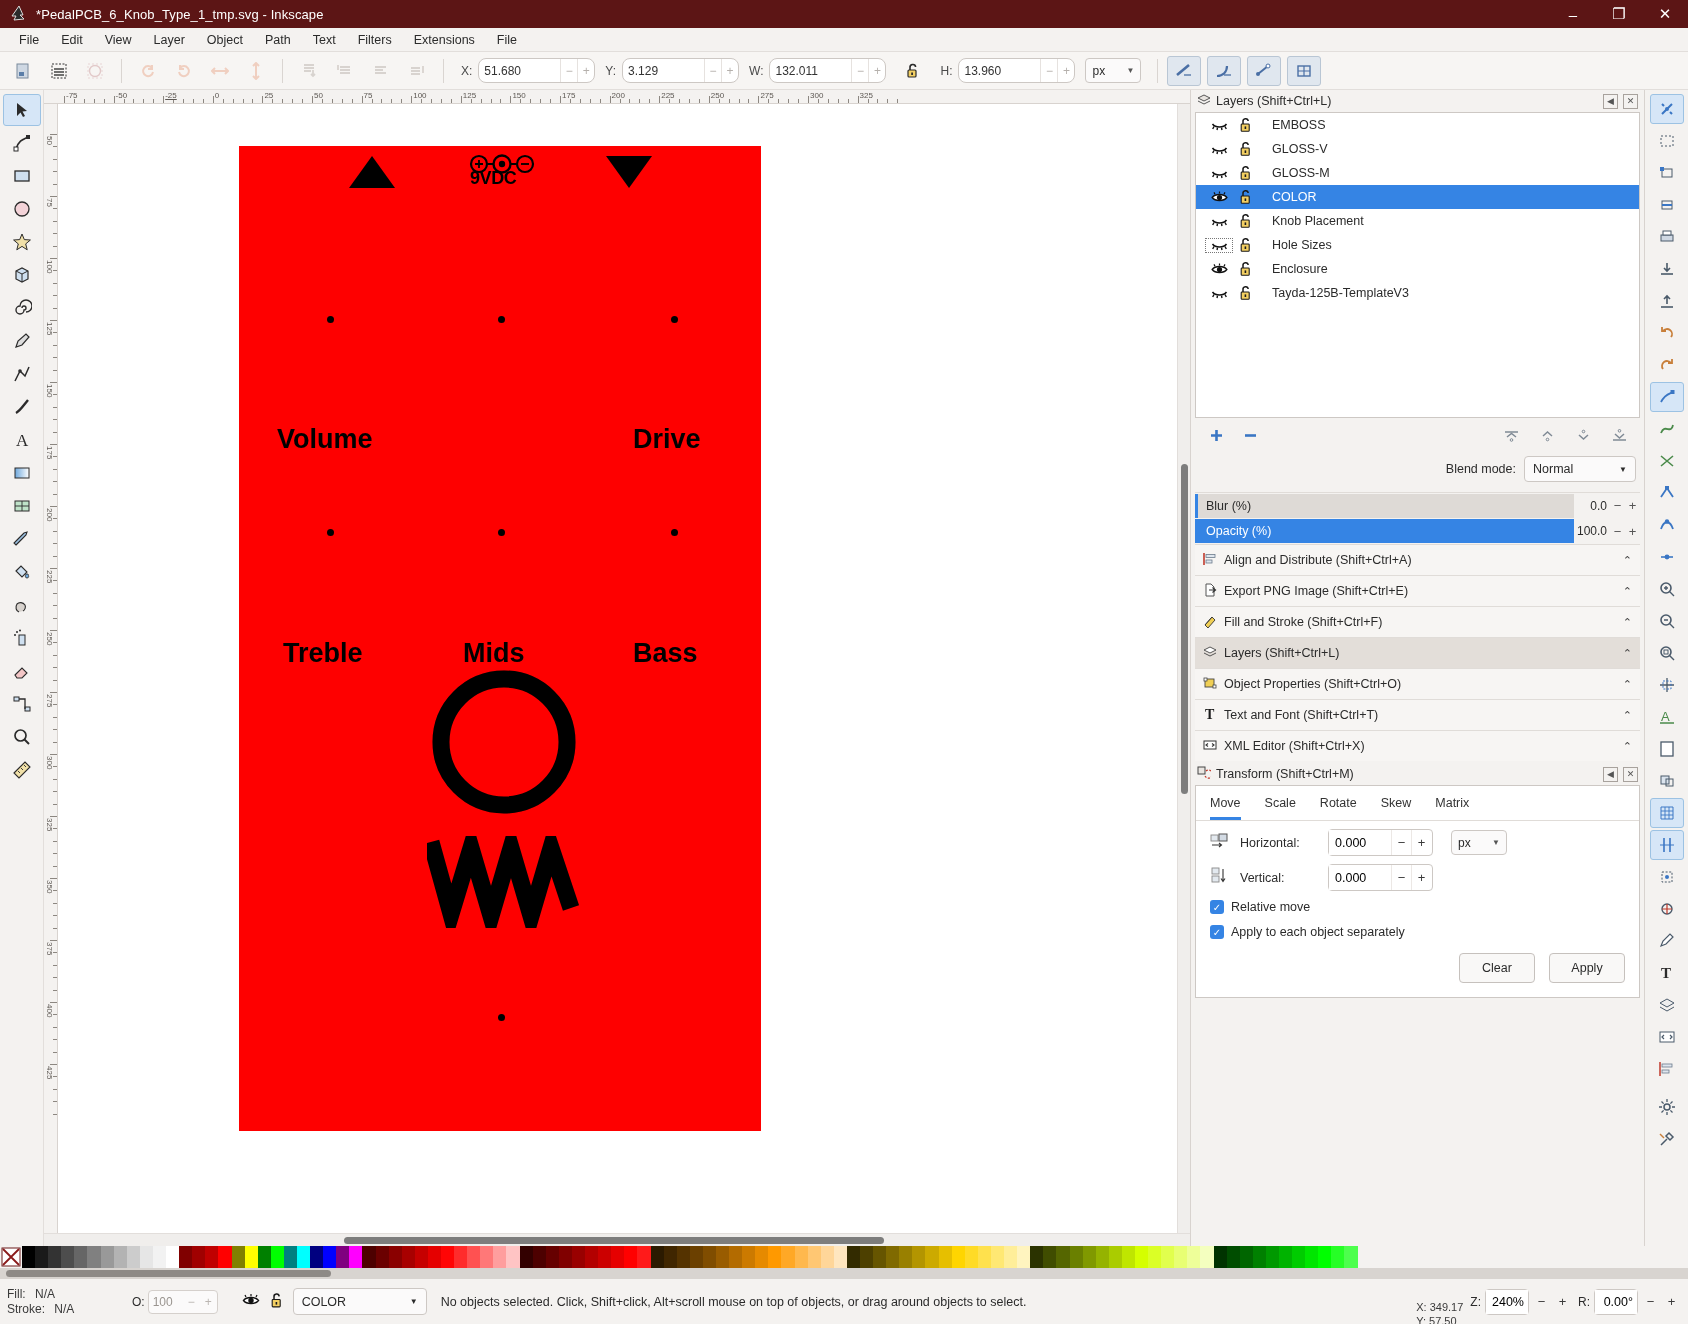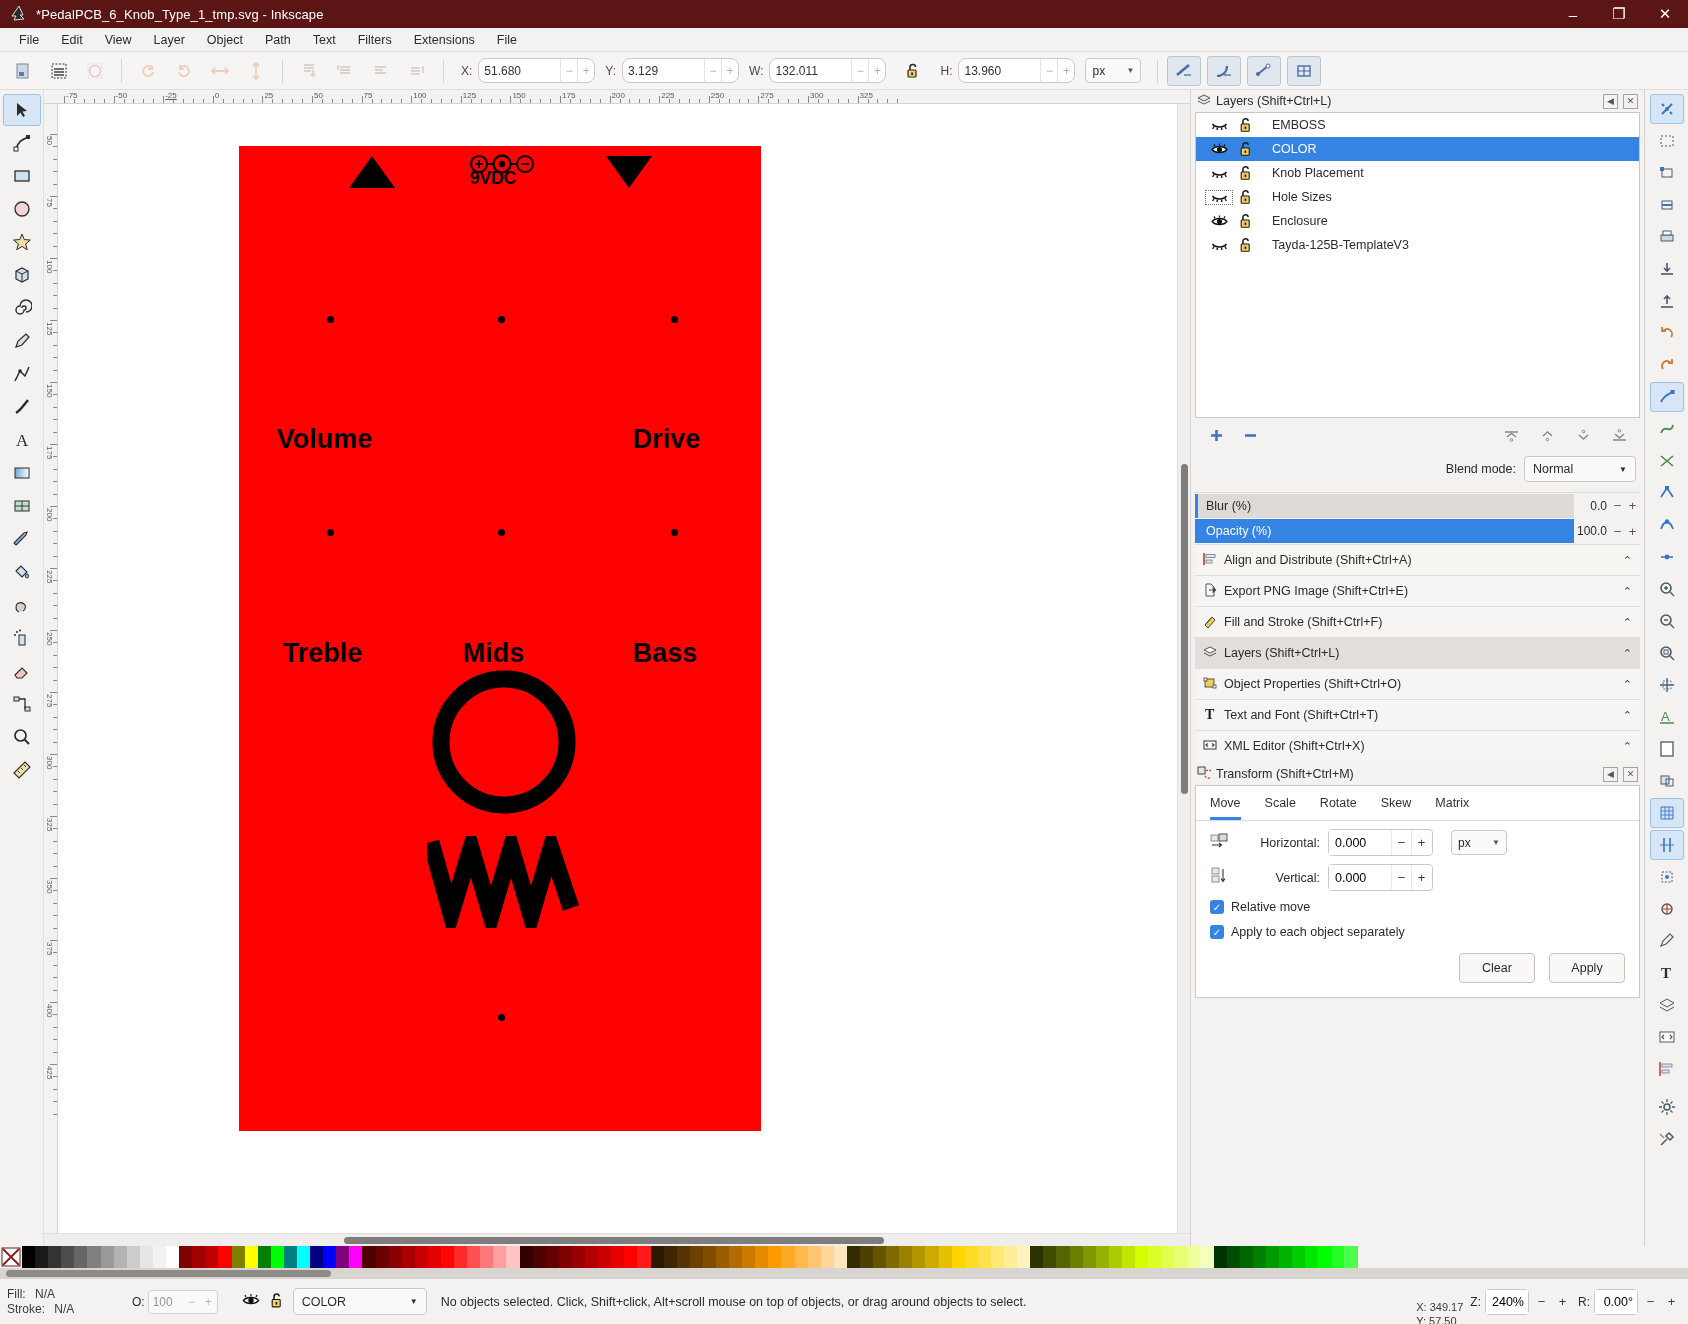--- a/index.html
+++ b/index.html
@@ -158,21 +158,21 @@
   }
   .dockitem.active { background:#e3ded9; }
   .dockitem .chev { margin-left:auto; font-size:11px; color:#444; }
 
   
   #transformpanel { margin:0 4px; background:#fff; border:1px solid #cdc8c4; padding:0; }
   .tftabs { display:flex; padding:10px 14px 0 14px; gap:24px; border-bottom:1px solid #e0dcd8; }
   .tftab { padding-bottom:7px; font-size:12.5px; color:#333; }
   .tftab.sel { border-bottom:3px solid #3584e4; }
   .tfrow { display:flex; align-items:center; padding:8px 14px 0 14px; gap:8px; }
-  .tflbl { font-size:12.5px; width:80px;text-align:right; }
+  .tflbl { font-size:12.5px; width:80px; }
   .tfnum { display:flex; align-items:center; height:27px; border:1px solid #cdc8c4; border-radius:4px; background:#fff; width:105px; }
   .tfnum input { border:0; outline:0; width:62px; height:25px; padding:0 6px; font-size:12.5px; font-family:"Liberation Sans",sans-serif; }
   .tfnum .spin { width:20px; height:25px; display:flex; align-items:center; justify-content:center; font-size:13px; color:#3a3a3a; border-left:1px solid #ece8e5; }
   .cbrow { display:flex; align-items:center; gap:7px; padding:9px 14px 0 14px; font-size:12.5px; }
   .cb { width:14px; height:14px; border-radius:3px; background:#3584e4; display:flex; align-items:center; justify-content:center; color:#fff; font-size:10px; }
   .tfbtns { display:flex; justify-content:flex-end; gap:14px; padding:14px 14px 14px 14px; }
   .tfbtn {
     width:76px; height:30px; border:1px solid #c6c1bd; border-radius:4px;
     background:#f9f8f7; display:flex; align-items:center; justify-content:center; font-size:12.5px;
   }
@@ -790,20 +790,52 @@
         </span>
         <span class="lock">
           <svg width="15" height="16" viewBox="0 0 15 16">
               <path d="M5 7V4.6A2.6 2.6 0 0 1 10.2 4" fill="none" stroke="#1a1a1a" stroke-width="1.5"></path>
               <rect x="3.2" y="7" width="8" height="7.2" rx=".8" fill="#f3cf62" stroke="#1a1a1a" stroke-width="1.1"></rect>
               <rect x="6.6" y="9.4" width="1.6" height="2.6" fill="#1a1a1a"></rect>
             </svg>
         </span>
         <span class="nm">EMBOSS</span>
       </div>
+      <div class="layerrow">
+        <span class="eye">
+          <svg width="17" height="13" viewBox="0 0 17 13">
+              <path d="M1.5 5c3 4 11 4 14 0" fill="none" stroke="#111" stroke-width="1.6"></path>
+              <path d="M3 7.5 1.7 10M6.5 8.7 6 11M10.5 8.7 11 11M14 7.5 15.3 10" stroke="#111" stroke-width="1.4"></path>
+            </svg>
+        </span>
+        <span class="lock">
+          <svg width="15" height="16" viewBox="0 0 15 16">
+              <path d="M5 7V4.6A2.6 2.6 0 0 1 10.2 4" fill="none" stroke="#1a1a1a" stroke-width="1.5"></path>
+              <rect x="3.2" y="7" width="8" height="7.2" rx=".8" fill="#f3cf62" stroke="#1a1a1a" stroke-width="1.1"></rect>
+              <rect x="6.6" y="9.4" width="1.6" height="2.6" fill="#1a1a1a"></rect>
+            </svg>
+        </span>
+        <span class="nm">GLOSS-V</span>
+      </div>
+      <div class="layerrow">
+        <span class="eye">
+          <svg width="17" height="13" viewBox="0 0 17 13">
+              <path d="M1.5 5c3 4 11 4 14 0" fill="none" stroke="#111" stroke-width="1.6"></path>
+              <path d="M3 7.5 1.7 10M6.5 8.7 6 11M10.5 8.7 11 11M14 7.5 15.3 10" stroke="#111" stroke-width="1.4"></path>
+            </svg>
+        </span>
+        <span class="lock">
+          <svg width="15" height="16" viewBox="0 0 15 16">
+              <path d="M5 7V4.6A2.6 2.6 0 0 1 10.2 4" fill="none" stroke="#1a1a1a" stroke-width="1.5"></path>
+              <rect x="3.2" y="7" width="8" height="7.2" rx=".8" fill="#f3cf62" stroke="#1a1a1a" stroke-width="1.1"></rect>
+              <rect x="6.6" y="9.4" width="1.6" height="2.6" fill="#1a1a1a"></rect>
+            </svg>
+        </span>
+        <span class="nm">GLOSS-M</span>
+      </div>
       <div class="layerrow sel">
         <span class="eye">
           <svg width="17" height="13" viewBox="0 0 17 13">
               <path d="M1.2 6.5c3-4 11.6-4 14.6 0-3 4-11.6 4-14.6 0z" fill="#fff" stroke="#111" stroke-width="1.4"></path>
               <circle cx="8.5" cy="6.5" r="2.6" fill="#111"></circle>
               <path d="M4 3.2 3 1.4M8.5 2.4 8.5.6M13 3.2 14 1.4" stroke="#111" stroke-width="1.2"></path>
             </svg>
         </span>
         <span class="lock">
           <svg width="15" height="16" viewBox="0 0 15 16">

